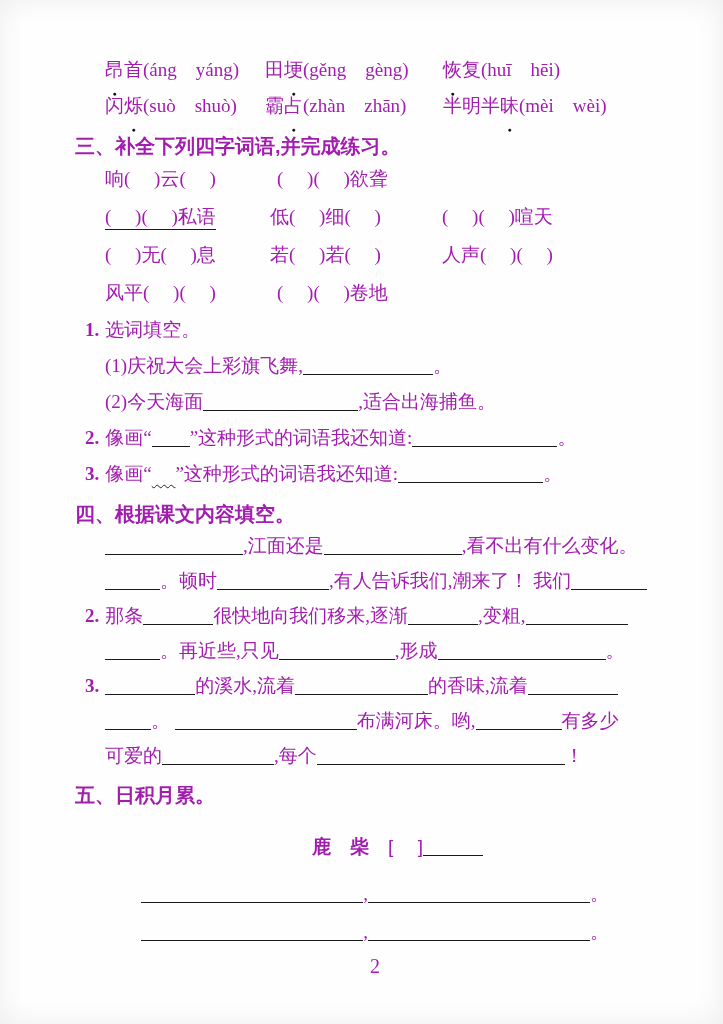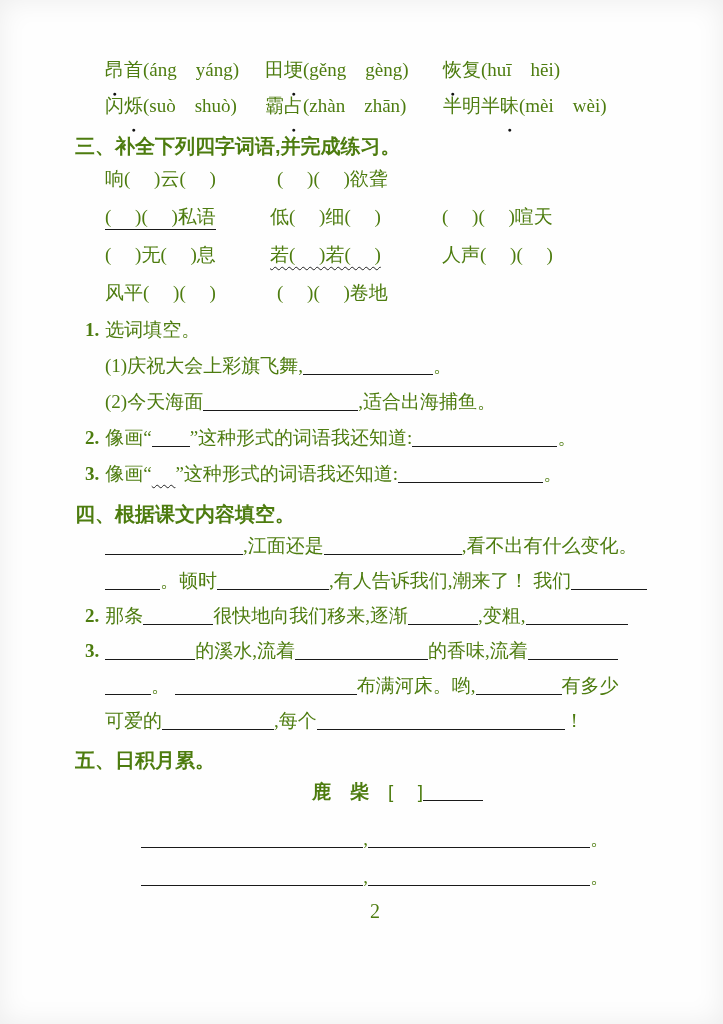--- a/index.html
+++ b/index.html
@@ -6,21 +6,21 @@
   .page{
     position:relative;
     width:723px;height:1024px;
     box-sizing:border-box;
     margin:0 auto;
     background:#fefefe;
     box-shadow: inset 0 0 28px rgba(0,0,0,0.07);
     padding:52px 48px 0 75px;
     font-family:"Liberation Serif","DejaVu Serif",serif;
     font-size:19px;
-    color:#4d7c0f;
+    color:#a21caf;
     overflow:hidden;
   }
   
   .p-row{display:flex;margin-left:30px;line-height:36px;}
   .p-item{white-space:nowrap;}
   .pc1{width:160px;}
   .pc2{width:178px;}
   .dotch{position:relative;display:inline-block;}
   .dotch::after{
     content:"●";
@@ -45,38 +45,37 @@
   .ind1{margin-left:10px;}
   .ind2{margin-left:30px;}
   .blank{
     display:inline-block;
     border-bottom:1.6px solid #1a1a1a;
     height:12px;
     vertical-align:-3px;
   }
   .u{border-bottom:1.6px solid #1a1a1a;padding-bottom:2px;}
   .wv{
-    text-decoration:underline;
     text-decoration-style:wavy;
     text-decoration-thickness:1px;
     text-decoration-color:#222;
     text-underline-offset:5px;
     margin-top:27px;
   }
   .wvblank{
     text-decoration:underline;
     text-decoration-style:wavy;
     text-decoration-thickness:1px;
     text-decoration-color:#222;
     text-underline-offset:4px;
   }
   .num{font-weight:700;margin-right:6px;}
   .bold{font-weight:700;}
   
-  .poem-title{text-align:center;padding-left:45px;line-height:36px;margin-top:0;
+  .poem-title{text-align:center;padding-left:45px;line-height:36px;margin-top:20px;
     font-family:"Liberation Sans","DejaVu Sans",sans-serif;}
   .poem-line{text-align:center;line-height:38px;}
   .poem-gap{height:10px;}
   .pagenum{text-align:center;line-height:26px;font-size:20px;margin-top:2px;}
 </style>
 </head>
 <body>
 
 <div class="page">
 
@@ -118,20 +117,21 @@
     <div class="line ind2"><span>(2)今天海面</span><span class="blank" style="width: 155px;"></span><span>,适合出海捕鱼。</span></div>
     <div class="line ind1"><span class="num">2.</span><span>像画“</span><span class="blank" style="width: 38px;"></span><span>”这种形式的词语我还知道:</span><span class="blank" style="width: 145px;"></span><span>。</span></div>
     <div class="line ind1"><span class="num">3.</span><span>像画“</span><span class="wvblank">&nbsp;&nbsp;&nbsp;&nbsp;&nbsp;</span><span>”这种形式的词语我还知道:</span><span class="blank" style="width: 145px;"></span><span>。</span></div>
   </div>
 
   <div>
     <div class="sec-h">四、根据课文内容填空。</div>
     <div class="line l4 ind2"><span class="blank" style="width: 138px;"></span><span>,江面还是</span><span class="blank" style="width: 138px;"></span><span>,看不出有什么变化。</span></div>
     <div class="line l4 ind2"><span class="blank" style="width: 55px;"></span><span>。顿时</span><span class="blank" style="width: 112px;"></span><span>,有人告诉我们,潮来了！ 我们</span><span class="blank" style="width: 76px;"></span></div>
     <div class="line l4 ind1"><span class="num">2.</span><span>那条</span><span class="blank" style="width: 70px;"></span><span>很快地向我们移来,逐渐</span><span class="blank" style="width: 70px;"></span><span>,变粗,</span><span class="blank" style="width: 102px;"></span></div>
+    <div class="line l4 ind2"><span class="blank" style="width: 55px;"></span><span>。再近些,只见</span><span class="blank" style="width: 116px;"></span><span>,形成</span><span class="blank" style="width: 168px;"></span><span>。</span></div>
     <div class="line l4 ind1"><span class="num">3.</span><span class="blank" style="width: 90px;"></span><span>的溪水,流着</span><span class="blank" style="width: 133px;"></span><span>的香味,流着</span><span class="blank" style="width: 90px;"></span></div>
     <div class="line l4 ind2"><span class="blank" style="width: 46px;"></span><span>。 </span><span class="blank" style="width: 182px;"></span><span>布满河床。哟,</span><span class="blank" style="width: 86px;"></span><span>有多少</span></div>
     <div class="line l4 ind2"><span>可爱的</span><span class="blank" style="width: 112px;"></span><span>,每个</span><span class="blank" style="width: 248px;"></span><span>！</span></div>
   </div>
 
   <div>
     <div class="sec-h">五、日积月累。</div>
     <div class="poem-title"><span class="bold">鹿　柴</span><span>　[　 ]</span><span class="blank" style="width: 60px;"></span></div>
     <div class="poem-gap"></div>
     <div class="poem-line"><span class="blank" style="width: 222px;"></span><span>,</span><span class="blank" style="width: 222px;"></span><span>。</span></div>

